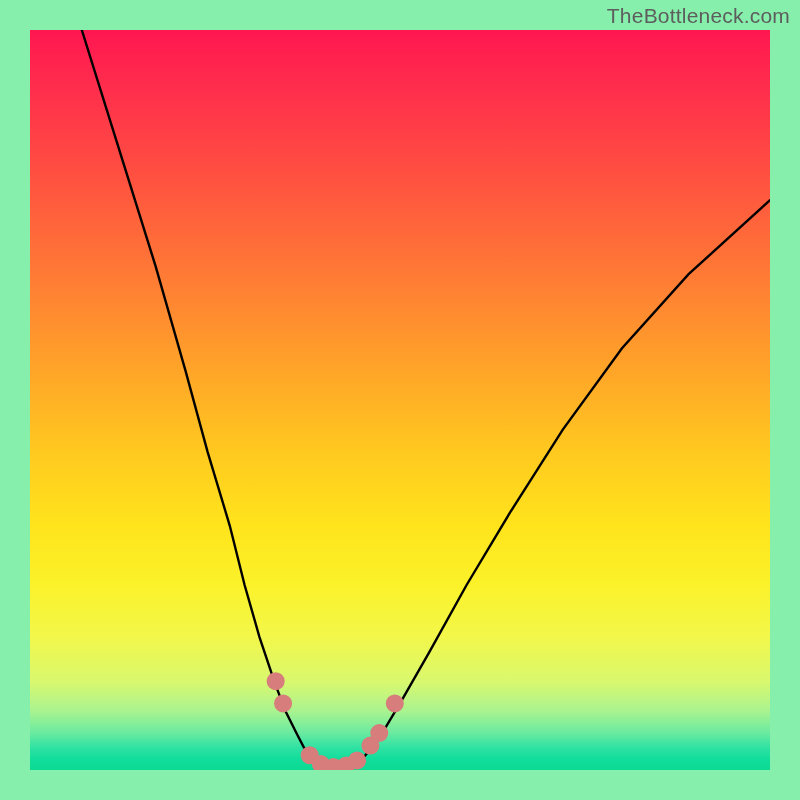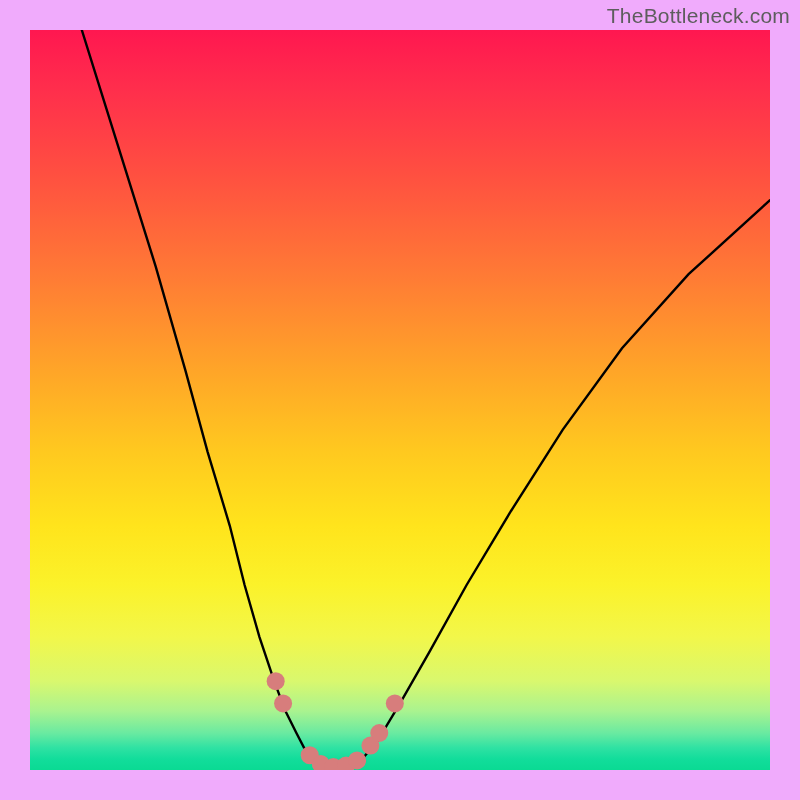--- a/index.html
+++ b/index.html
@@ -10,21 +10,21 @@
     overflow: hidden;
     background: #000;
     font-family: Arial, Helvetica, sans-serif;
   }
   .frame {
     position: absolute;
     left: 0;
     top: 0;
     width: 800px;
     height: 800px;
-    background: #f0abfc;
+    background: #86efac;
   }
   .plot {
     position: absolute;
     left: 30px;
     top: 30px;
     width: 740px;
     height: 740px;
     background: linear-gradient(
       to bottom,
       #ff1750 0%,

